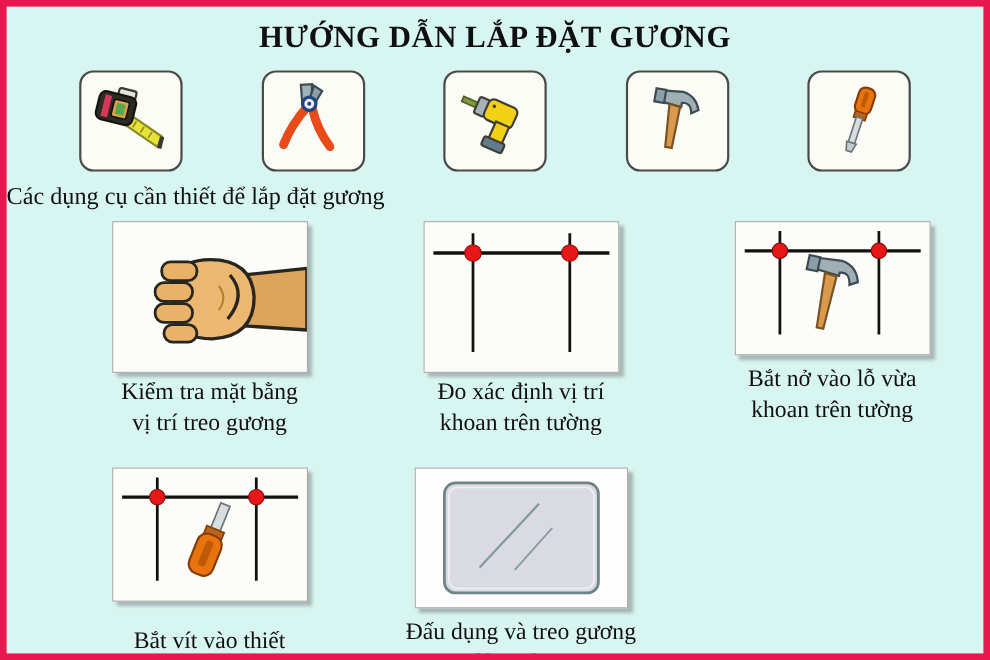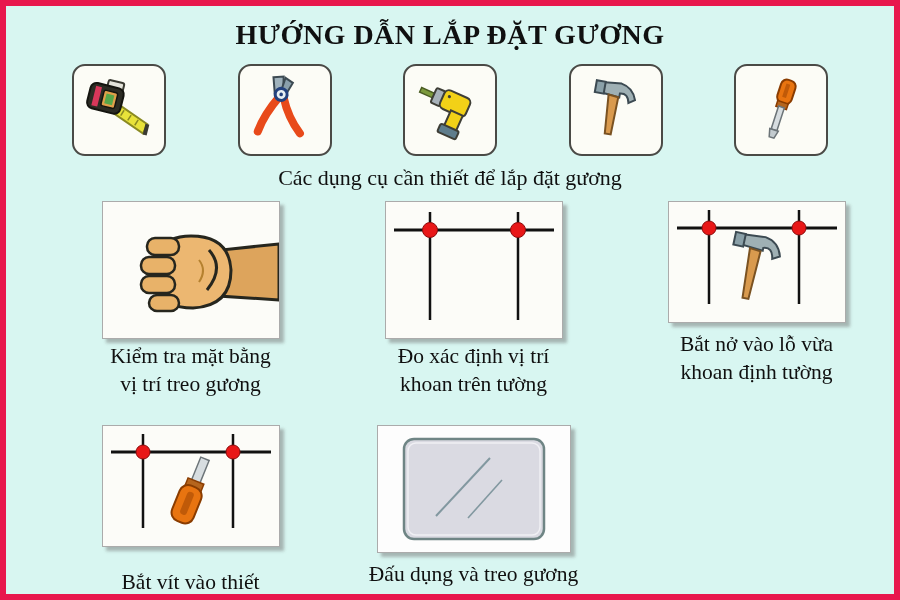--- a/index.html
+++ b/index.html
@@ -31,21 +31,20 @@
   }
   .tool-tile{
     width:94px;height:92px;
     background:#fcfcf6;
     border:2px solid #4a4a46;
     border-radius:13px;
     box-sizing:border-box;
     display:flex;align-items:center;justify-content:center;
   }
   .tools-caption{
-    text-align:center;
     font-size:22px;
     margin-top:9px;
   }
   .steps-grid{
     display:grid;
     grid-template-columns:257px 257px 257px;
     margin:10px 0 0 56px;
     gap:26px;
   }
   .step{
@@ -192,21 +191,21 @@
           <circle cx="40" cy="26" r="7" fill="#e81717" stroke="#8c0c0c" stroke-width="1"></circle>
           <circle cx="130" cy="26" r="7" fill="#e81717" stroke="#8c0c0c" stroke-width="1"></circle>
           <g transform="rotate(12 88 66)">
             <path d="M66 36 L90 34 Q104 36 108 50 L101 54 Q99 42 90 45 L90 48 L66 46 Z" fill="#9fb0b4" stroke="#3c4a52" stroke-width="2"></path>
             <rect x="60" y="35" width="10" height="13" fill="#8aa0a8" stroke="#3c4a52" stroke-width="2"></rect>
             <polygon points="77,48 88,49 86,98 80,98" fill="#d99a4e" stroke="#7a5222" stroke-width="2"></polygon>
           </g>
         </svg>
       </div>
       <div class="caption cap2">Bắt nở vào lỗ vừa
-khoan định tường</div>
+khoan trên tường</div>
     </div>
 
     <div class="step">
       <div class="panel r2">
         <svg width="176" height="120" viewBox="0 0 176 120">
           <line x1="8" y1="26" x2="168" y2="26" stroke="#111" stroke-width="3"></line>
           <line x1="40" y1="8" x2="40" y2="102" stroke="#111" stroke-width="2.5"></line>
           <line x1="130" y1="8" x2="130" y2="102" stroke="#111" stroke-width="2.5"></line>
           <circle cx="40" cy="26" r="7" fill="#e81717" stroke="#8c0c0c" stroke-width="1"></circle>
           <circle cx="130" cy="26" r="7" fill="#e81717" stroke="#8c0c0c" stroke-width="1"></circle>

